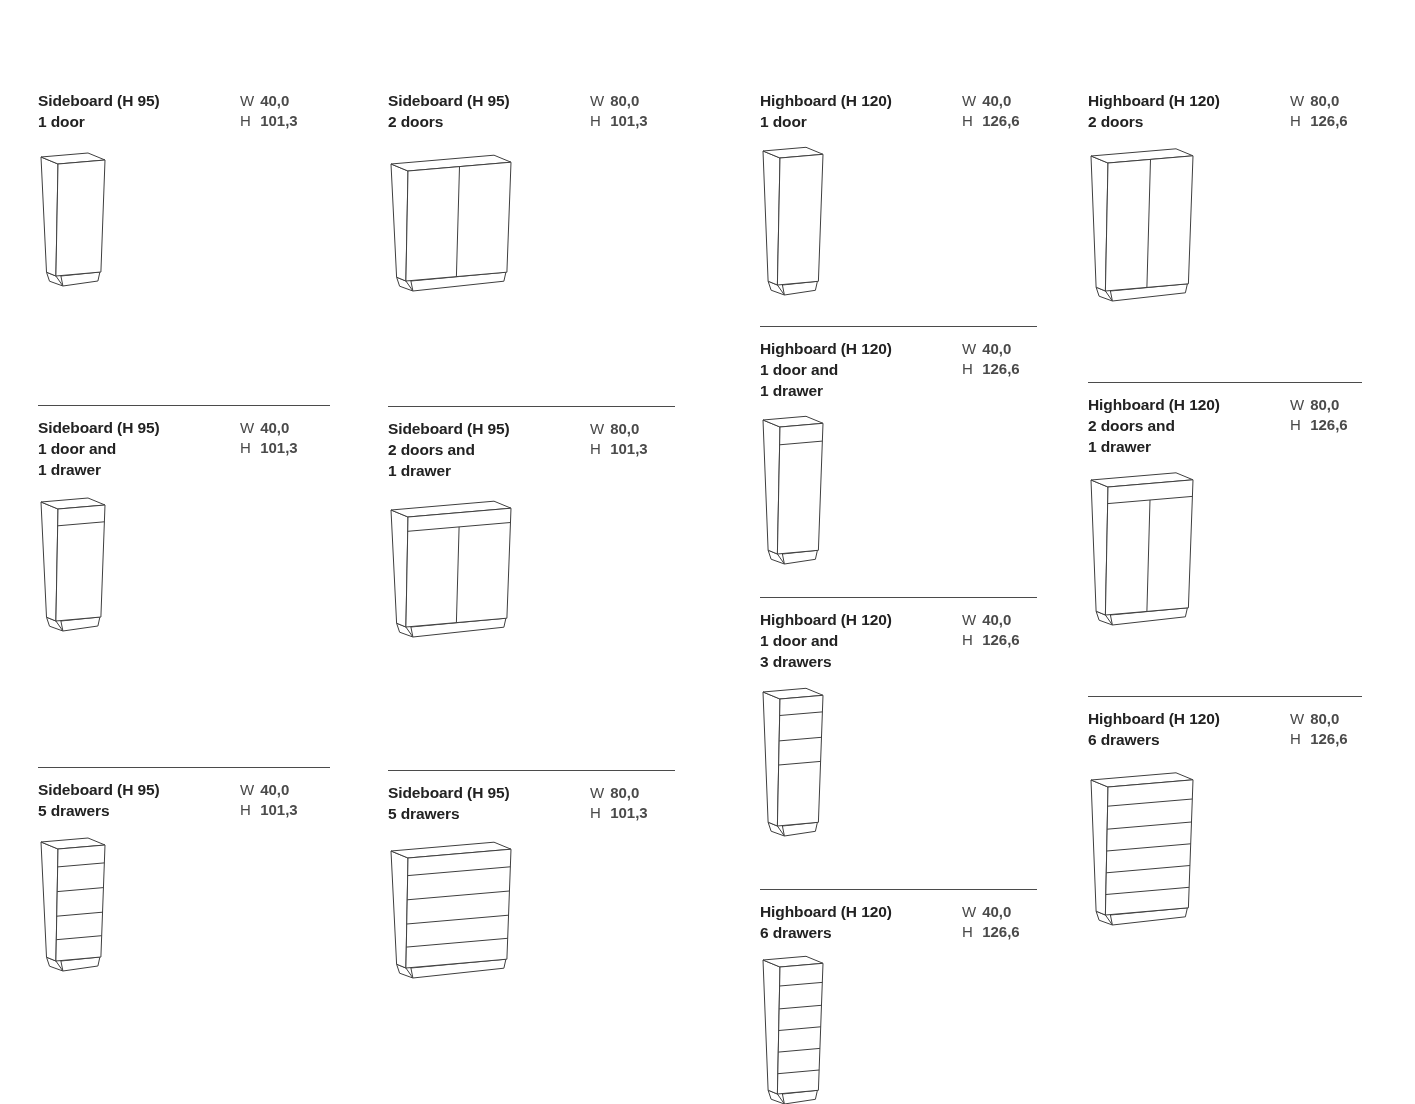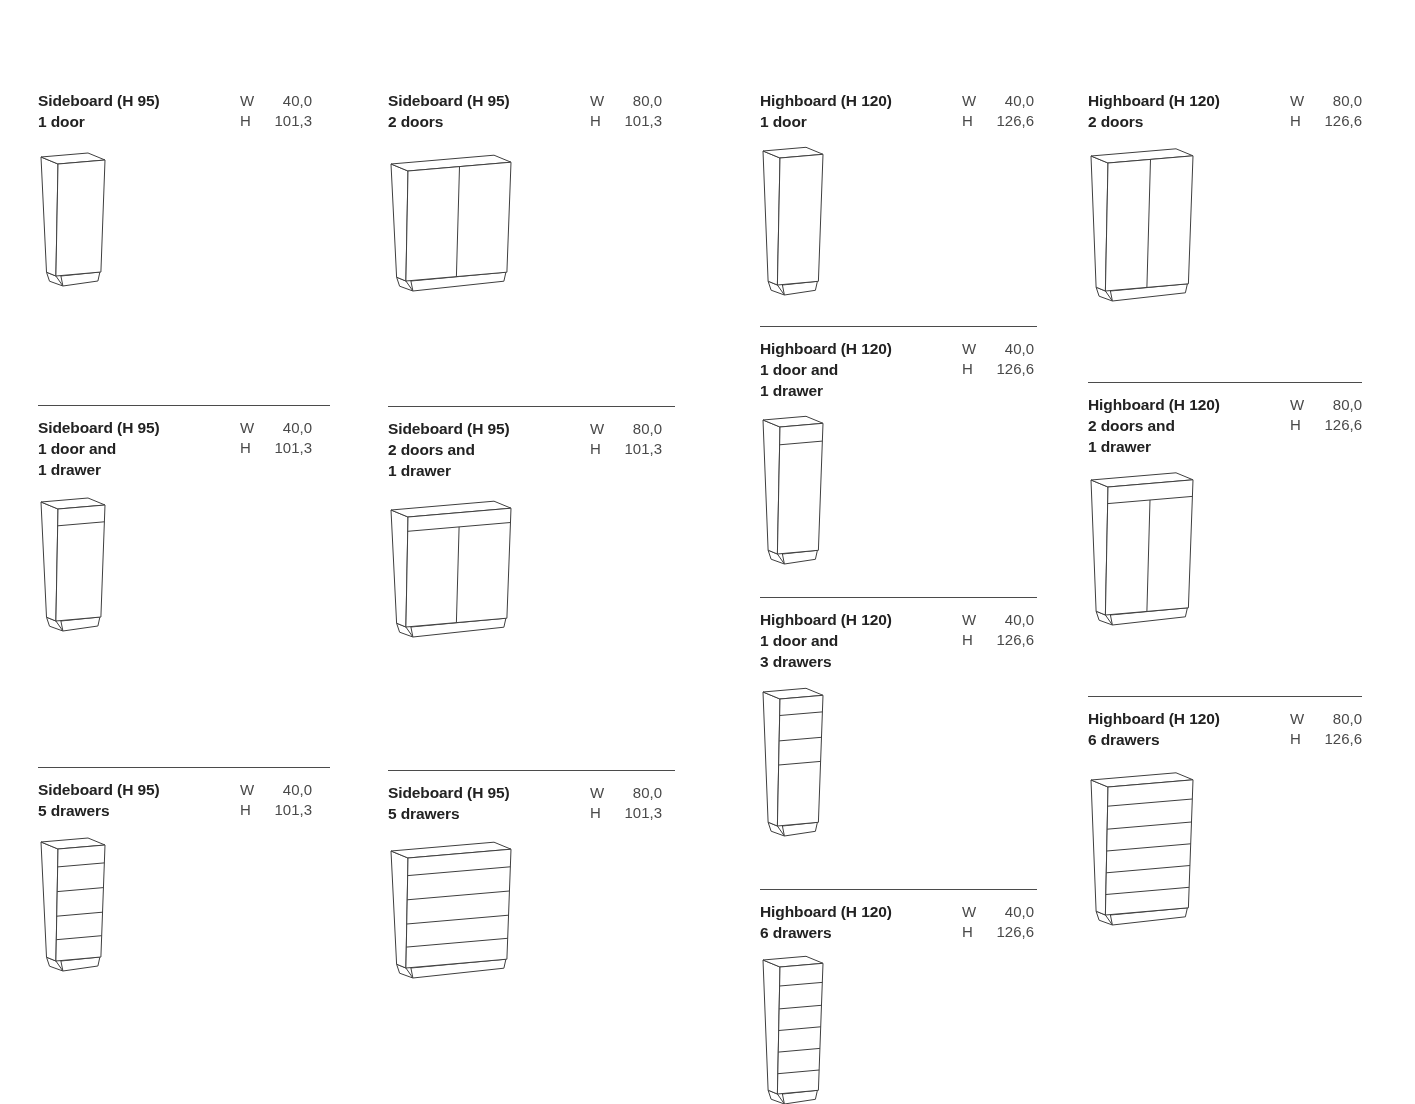--- a/index.html
+++ b/index.html
@@ -16,21 +16,21 @@
   .head{position:relative;min-height:42px;}
   .title,.variant{
     font-weight:bold;font-size:15.5px;line-height:21px;
     color:var(--ink,#222);letter-spacing:-0.1px;white-space:pre-line;
   }
   .dims{
     position:absolute;left:202px;top:1px;width:72px;
     display:grid;grid-template-columns:auto 1fr;column-gap:6px;
     font-size:15px;line-height:20px;color:var(--dim,#4a4a4a);
   }
-  .dval{text-align:right;}
+  .dval{font-weight:bold;}
   .drawing{line-height:0;}
 </style>
 </head>
 <body>
 
 <div id="page">
 
   <div class="cell" style="left:38px;top:46px;width:292px;">
     <div class="head">
       <div class="titleblock">

